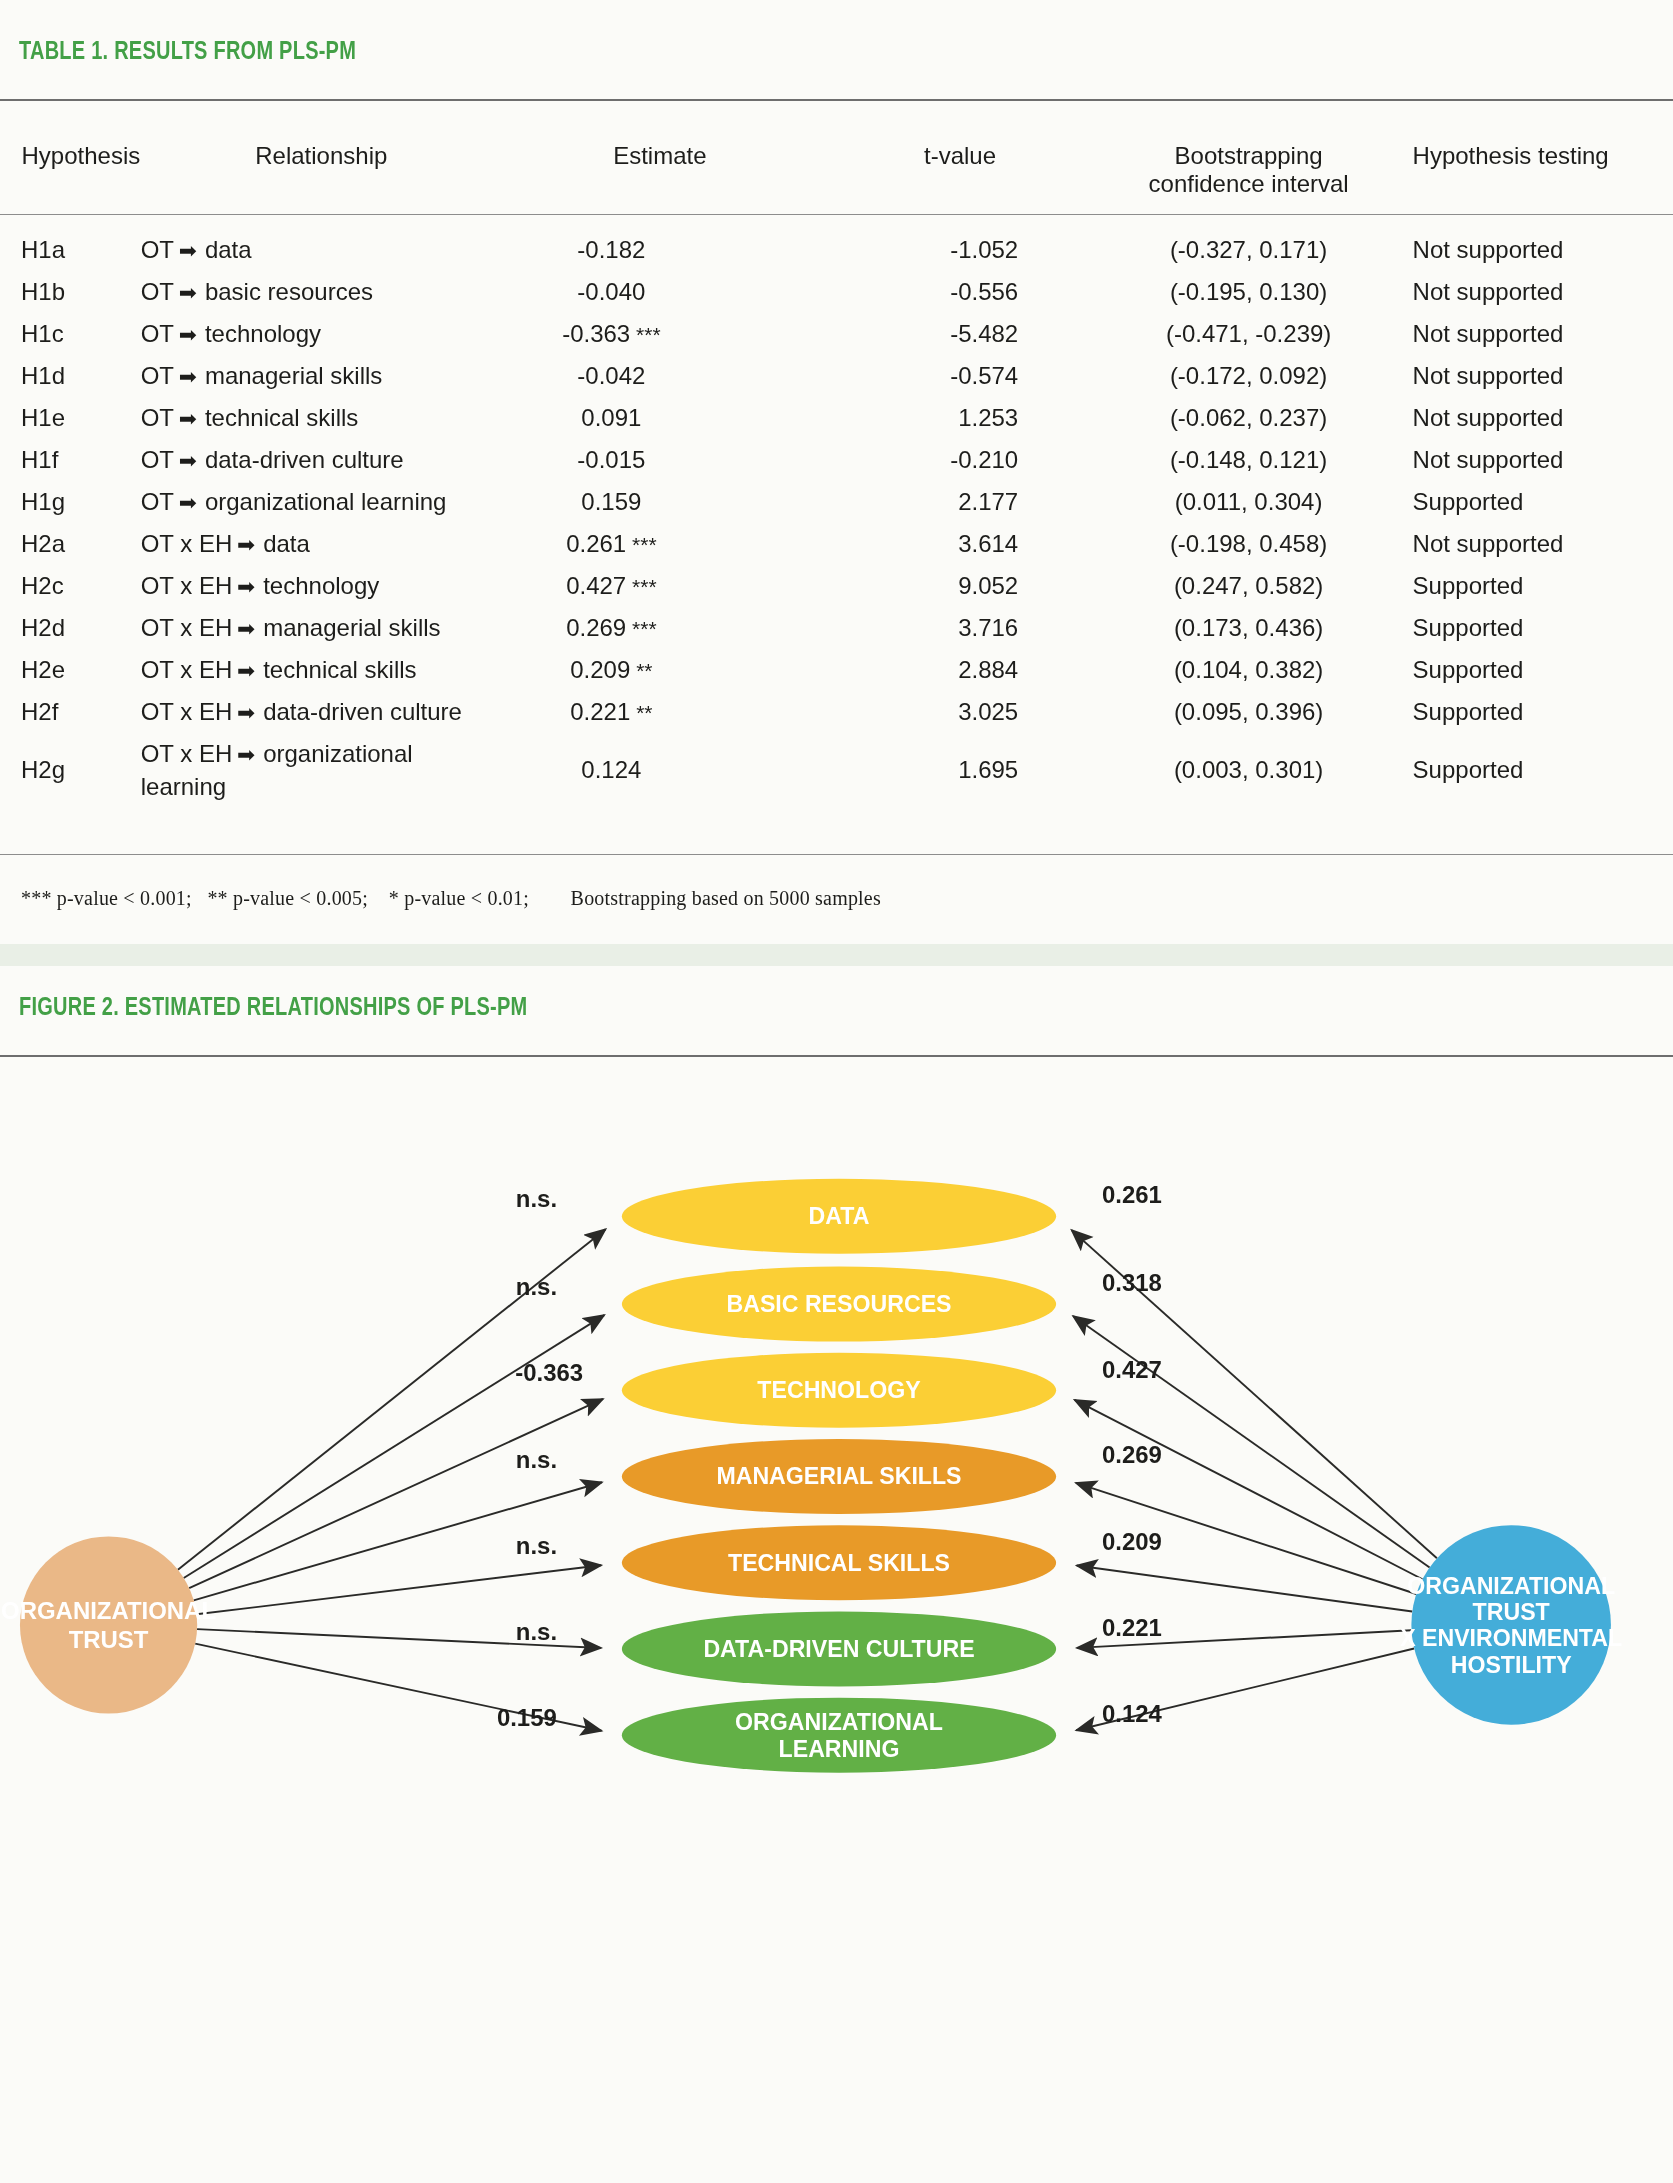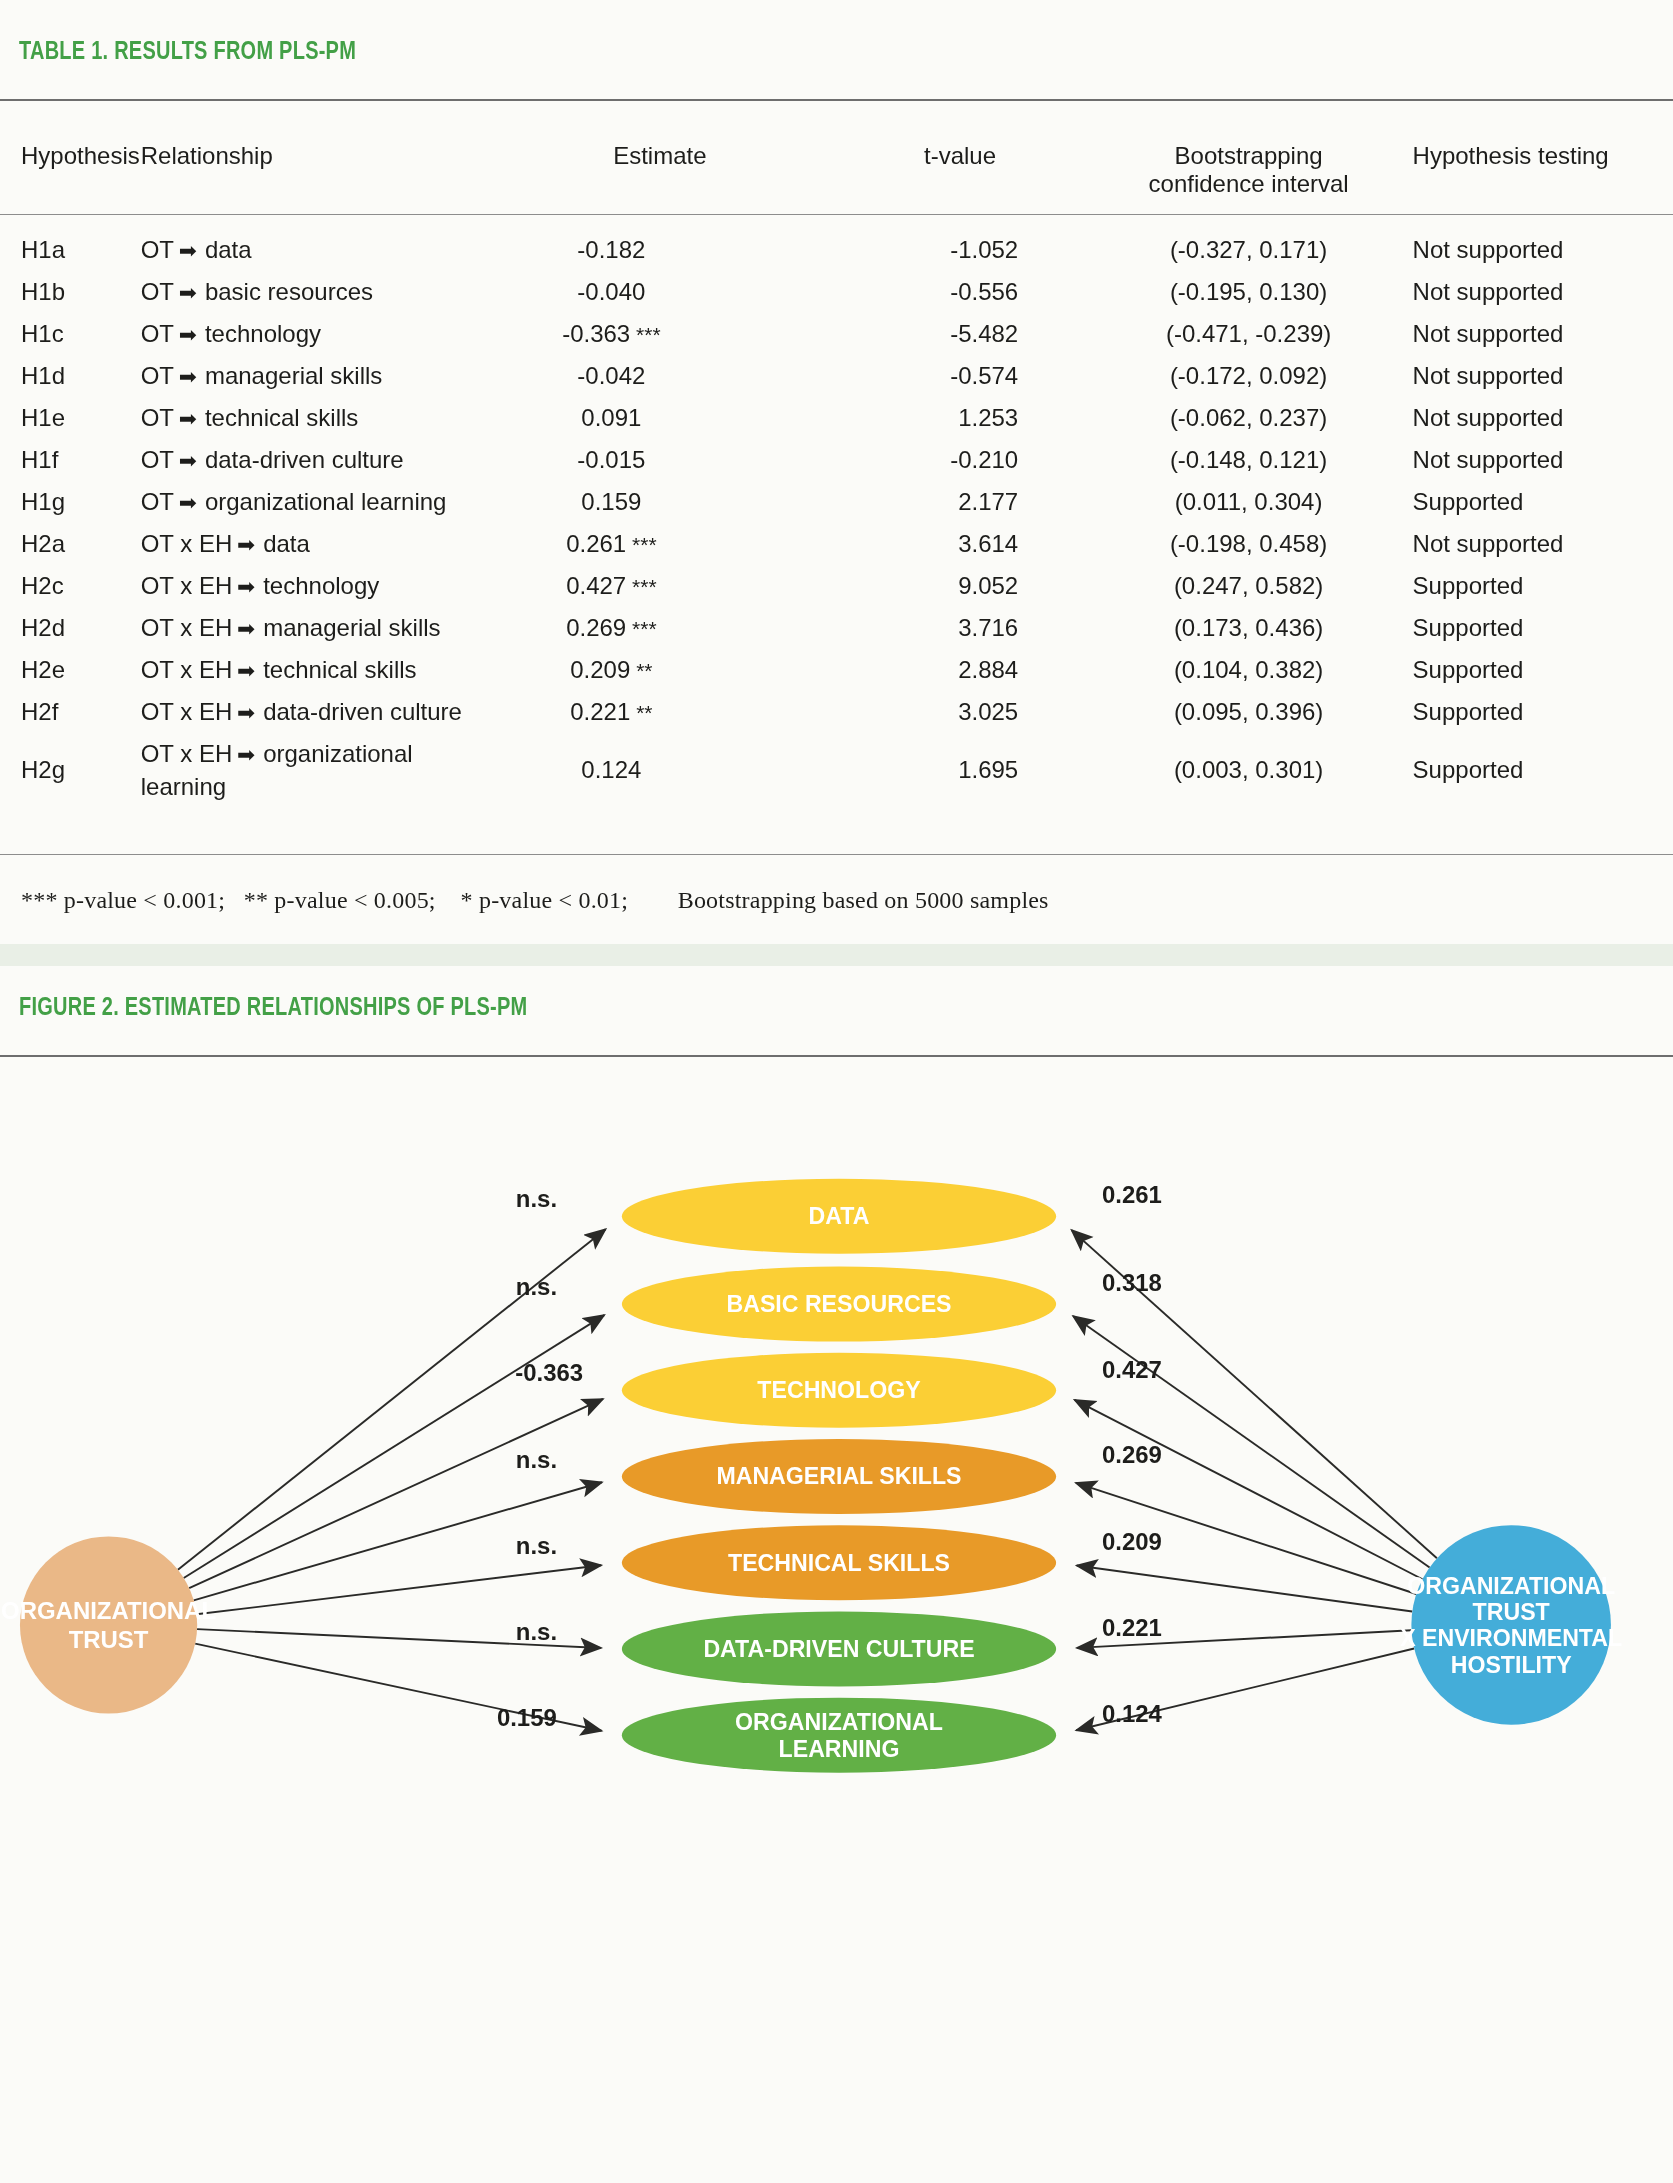--- a/index.html
+++ b/index.html
@@ -45,33 +45,33 @@
     vertical-align:top;
     line-height:1.15;
   }
   #results-table td{padding:4.8px 0;line-height:1.35;}
   .c-hyp{width:120px;text-align:left;padding-left:21px !important;}
   .c-rel{width:423px;text-align:left;}
   .c-est{width:263px;text-align:center;padding-right:97px !important;}
   .c-tval{width:239px;text-align:right;padding-right:84px !important;}
   .c-ci{width:335px;text-align:center;}
   .c-test{width:303px;text-align:left;padding-left:17.6px !important;}
-  th.c-hyp,th.c-rel{text-align:left;margin-left:44px;}
+  th.c-hyp,th.c-rel{text-align:center;margin-left:44px;}
   th.c-est{padding-right:0 !important;}
   th.c-tval{text-align:center;padding-right:0 !important;}
   th.c-ci{text-align:center;}
   th.c-test{text-align:left;}
   .stars{font-size:21px;}
   .arrow-glyph{display:inline-block;padding:0 8px 0 4.8px;font-size:21.6px;}
 
   
   #footnote{
     position:absolute;left:21px;top:887px;
     font-family:"Liberation Serif",serif;
-    font-size:24px;
+    font-size:20px;
     white-space:pre;
     letter-spacing:0.2px;
   }
 
   
   #figure-canvas{position:absolute;left:0;top:1054px;width:1674px;height:1130px;}
   #figure-canvas svg{display:block;}
   .node-label{
     font-family:"Liberation Sans Narrow","Liberation Sans",sans-serif;
     font-weight:bold;fill:#ffffff;

